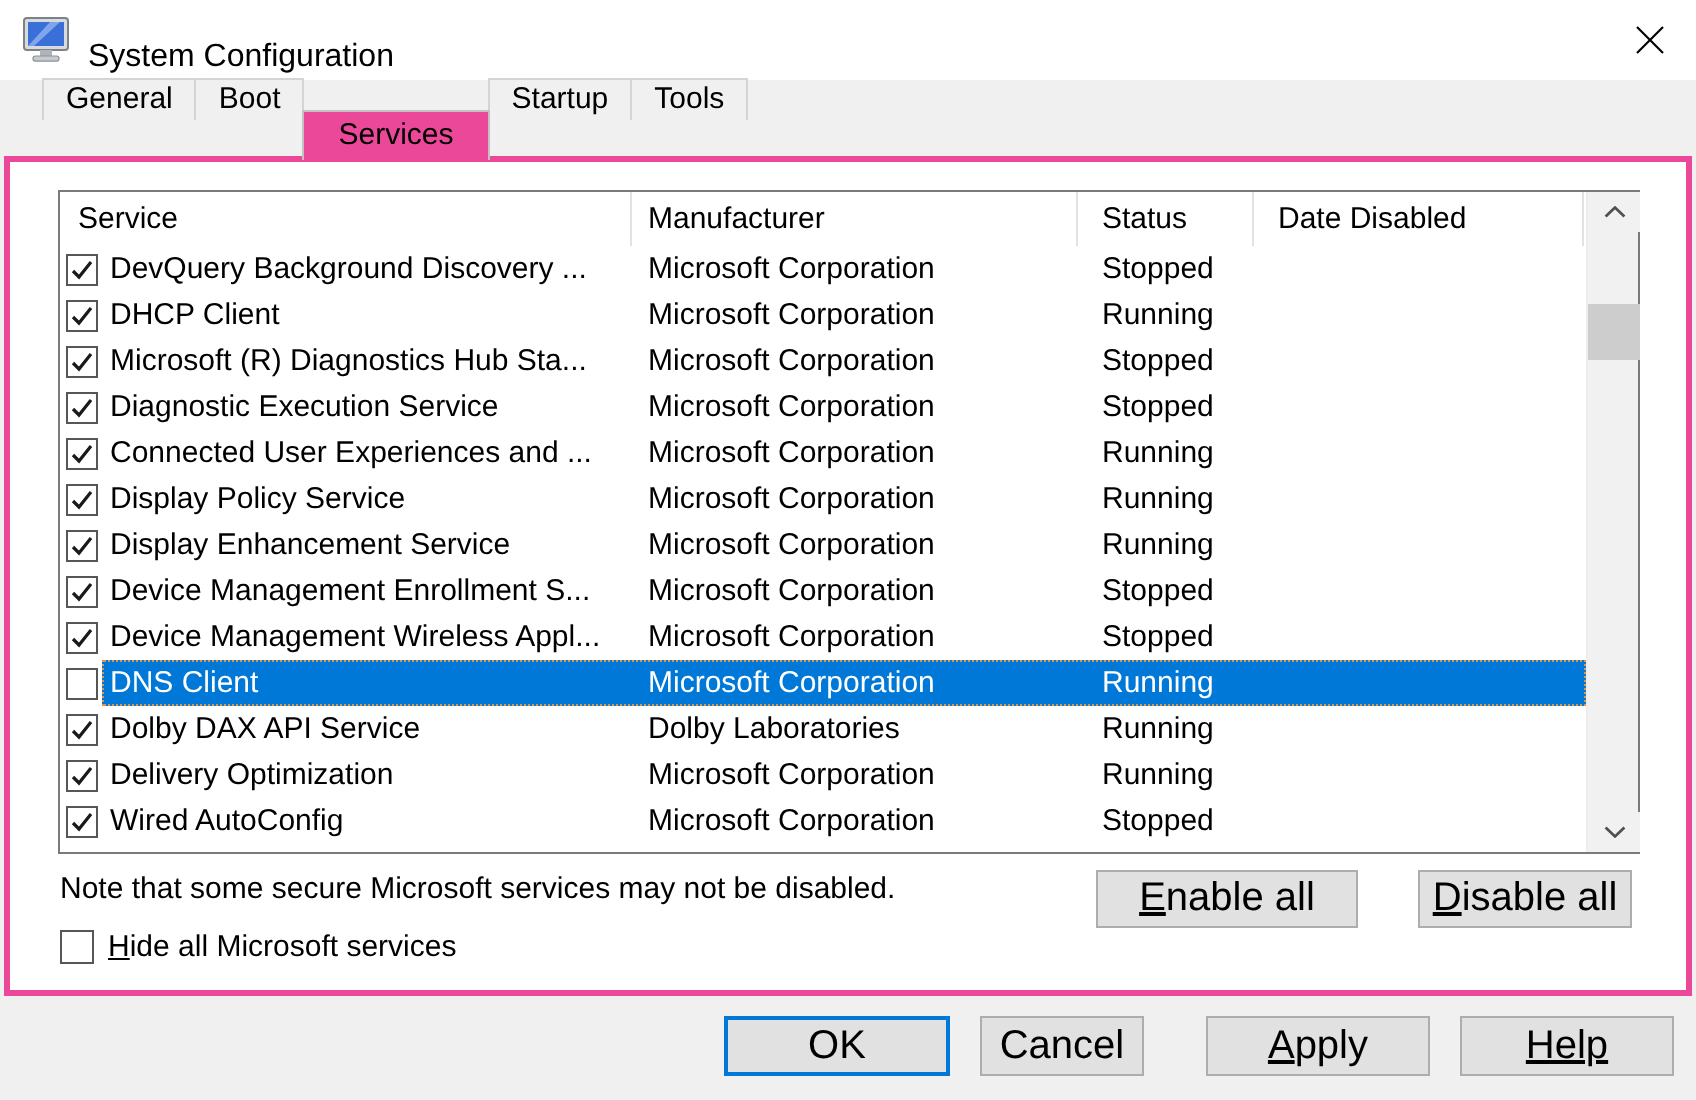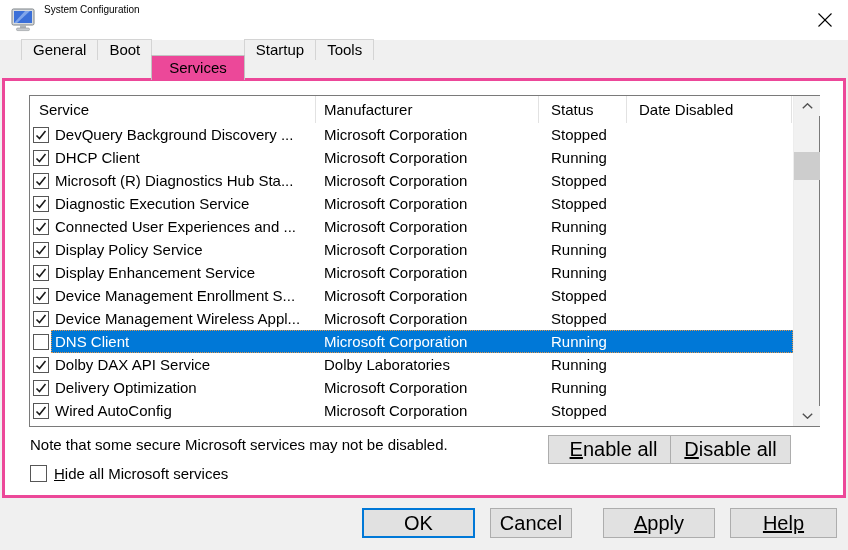--- a/index.html
+++ b/index.html
@@ -7,21 +7,21 @@
   body {
     font-family:"Liberation Sans", sans-serif;
     font-size:15px; color:#000; background:#f0f0f0;
     position:relative; overflow:hidden;
   }
   .window { position:absolute; inset:0; background:#f0f0f0; }
 
   
   .titlebar { position:absolute; top:0; left:0; right:0; height:40px; background:#fff; }
   .title-icon { position:absolute; left:11px; top:8px; width:26px; height:24px; }
-  .title-text { position:absolute; left:44px; top:4px; font-size:10px; color:#000; }
+  .title-text { position:absolute; left:44px; top:20px; font-size:16px; color:#000; }
   .close-btn { position:absolute; right:12px; top:9px; width:22px; height:22px;
     background:transparent; border:none; display:flex; align-items:center; justify-content:center; cursor:default; }
 
   
   .tabstrip { position:absolute; top:40px; left:0; right:0; height:39px; background:#f0f0f0; }
   .tabs { position:absolute; left:21px; bottom:-1px; display:flex; align-items:center; z-index:3; }
   .tab { height:21px; line-height:20px; padding:0 11px; background:#f0f0f0;
     border:1px solid #d4d4d4; border-bottom:none; margin-right:-1px; font-size:15px; }
   .tab.active { height:25px; line-height:23px; padding:0 17px; background:#ec4899;
     border:1px solid #c2c2c2; border-bottom:none; position:relative; z-index:4;margin-top:36px; }
@@ -58,21 +58,21 @@
   .sb-btn { position:absolute; left:0; width:26px; height:20px; display:flex;
     align-items:center; justify-content:center; background:#f1f1f1; }
   .sb-up { top:0; } .sb-down { bottom:0; }
   .sb-thumb { position:absolute; left:0; top:56px; width:26px; height:28px; background:#cdcdcd; }
 
   
   .note { position:absolute; left:25px; top:355px; font-size:15px; }
   .win-btn { font-family:"Liberation Sans", sans-serif; font-size:20px; color:#000;
     background:#e1e1e1; border:1px solid #adadad; text-align:center; cursor:default; }
   .enable-all { position:absolute; left:543px; top:354px; width:131px; height:29px; }
-  .disable-all { position:absolute; left:665px; top:354px; width:121px; height:29px; }
+  .disable-all { position:absolute; left:704px; top:354px; width:107px; height:29px; }
   .hide-row { position:absolute; left:25px; top:384px; display:flex; align-items:center; }
   .hide-row .checkbox { width:17px; height:17px; }
   .hide-label { margin-left:7px; }
 
   
   .footer { position:absolute; left:0; top:498px; width:848px; height:52px; background:#f0f0f0; }
   .footer .win-btn { position:absolute; top:10px; height:30px; }
   .ok-btn { left:362px; width:113px; border:2px solid #0078d7; }
   .cancel-btn { left:490px; width:82px; }
   .apply-btn { left:603px; width:112px; }

